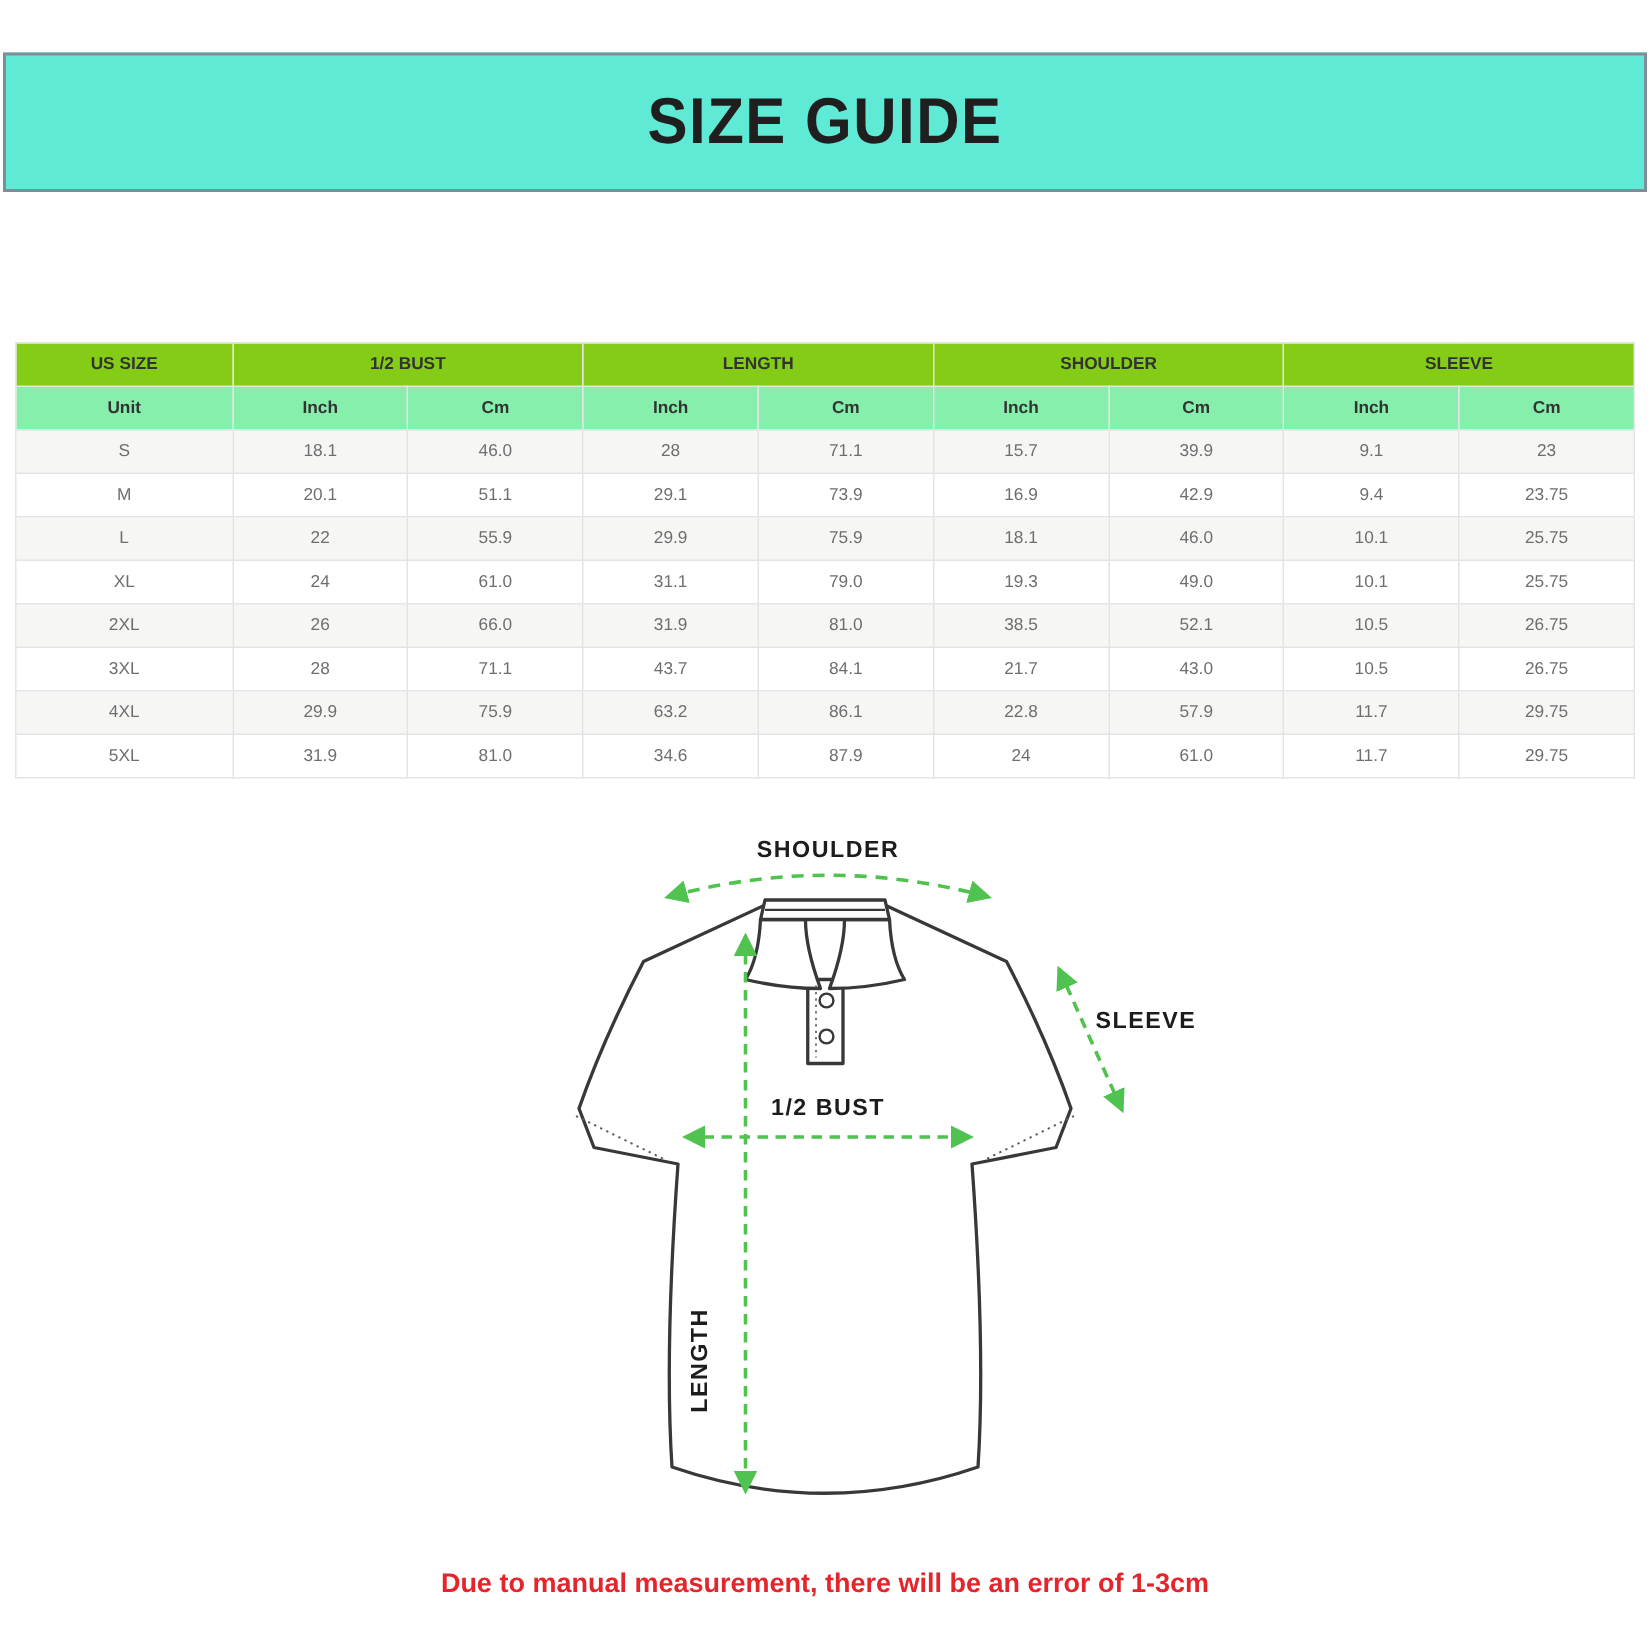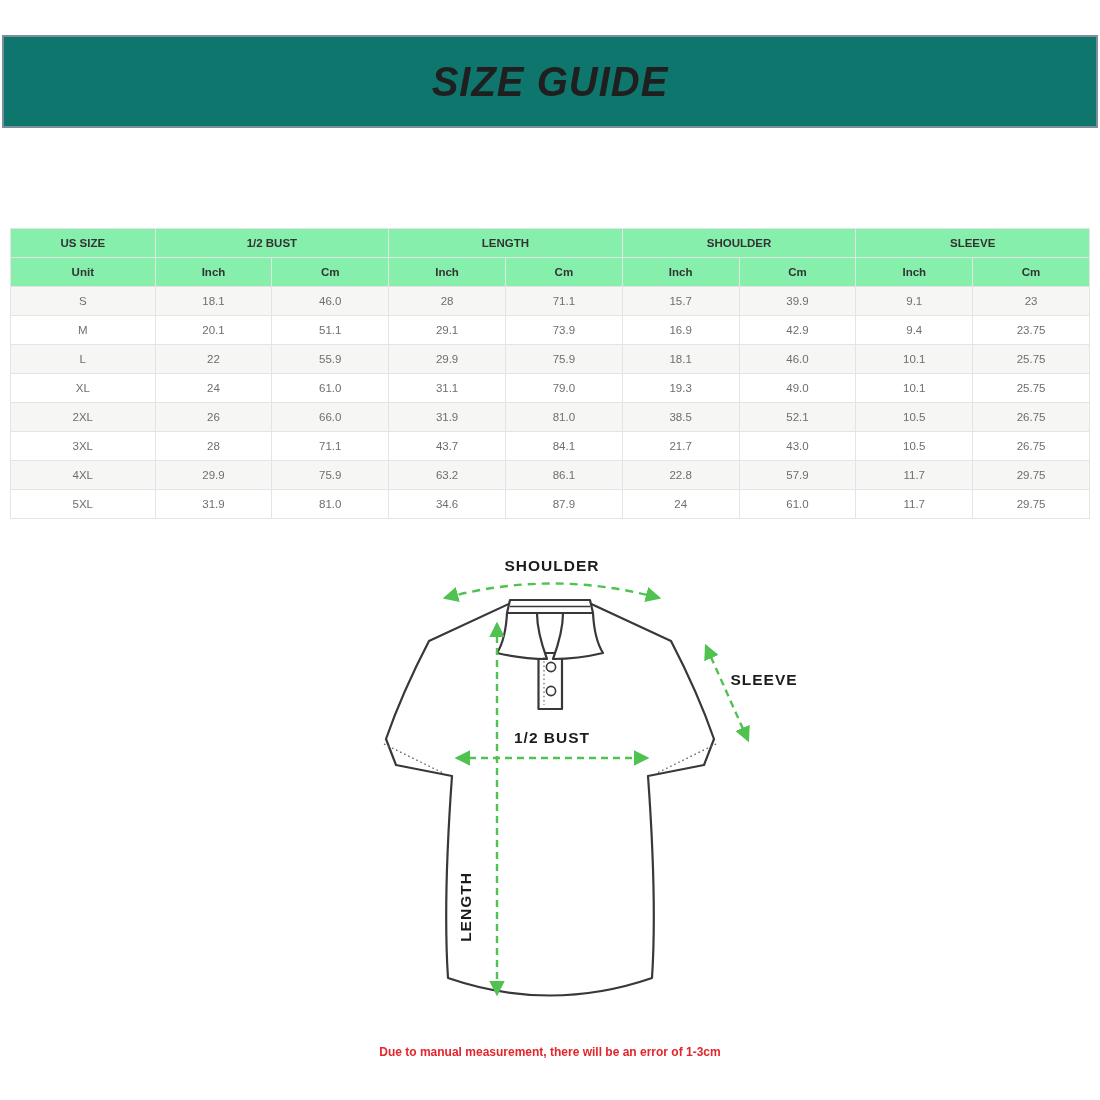--- a/index.html
+++ b/index.html
@@ -4,48 +4,48 @@
 <style>
   html,body{margin:0;padding:0;}
   body{
     width:1100px;height:1100px;position:relative;overflow:hidden;
     background:#ffffff;
     font-family:"Liberation Sans","DejaVu Sans",sans-serif;
   }
   
   .banner{
     position:absolute;left:2px;top:35px;width:1092px;height:89px;
-    background:#0f766e;border:2px solid #7d8d99;
-    display:flex;align-items:center;justify-content:center;font-style:italic;
+    background:#5eead4;border:2px solid #7d8d99;
+    display:flex;align-items:center;justify-content:center;
   }
   .banner h1{
     margin:0;font-size:40px;font-weight:700;letter-spacing:1px;
     color:#1f1f1f;transform:scaleY(1.08);
   }
   
   .table-wrap{position:absolute;left:10px;top:228px;width:1080px;}
   table{width:100%;border-collapse:collapse;table-layout:fixed;font-size:11.5px;}
   th,td{border:1px solid #e4e4e4;height:28px;text-align:center;padding:0 3px;}
   thead th{font-weight:700;color:#333333;}
-  tr.group-row th{background:#86efac;}
+  tr.group-row th{background:#84cc16;}
   tr.unit-row th{background:#86efac;}
   tbody td{color:#6e6e6e;font-weight:400;background:#ffffff;}
   tbody tr.alt td{background:#f6f6f5;}
   col.size-col{width:13.4%;}
   
   .diagram{position:absolute;left:350px;top:545px;width:460px;height:470px;}
   .diagram svg{display:block;width:100%;height:100%;}
   .diagram text{
     font-family:"Liberation Sans","DejaVu Sans",sans-serif;
     font-size:15.5px;font-weight:700;fill:#1c1c1c;letter-spacing:1px;
   }
   
   .disclaimer{
     position:absolute;left:0;top:1045px;width:100%;
-    text-align:center;font-size:12px;font-weight:700;color:#e4252c;
+    text-align:center;font-size:18px;font-weight:700;color:#e4252c;
   }
 </style>
 </head>
 <body>
 
 <header class="banner">
   <h1>SIZE GUIDE</h1>
 </header>
 
 <div class="table-wrap">

